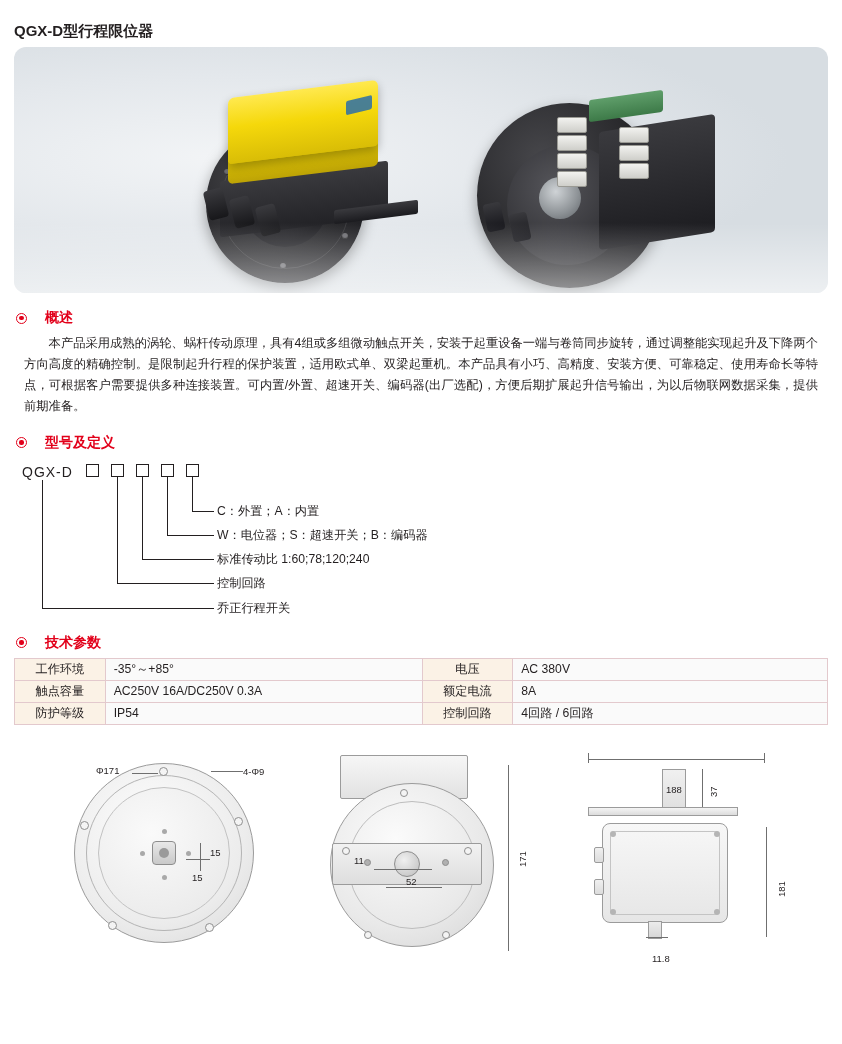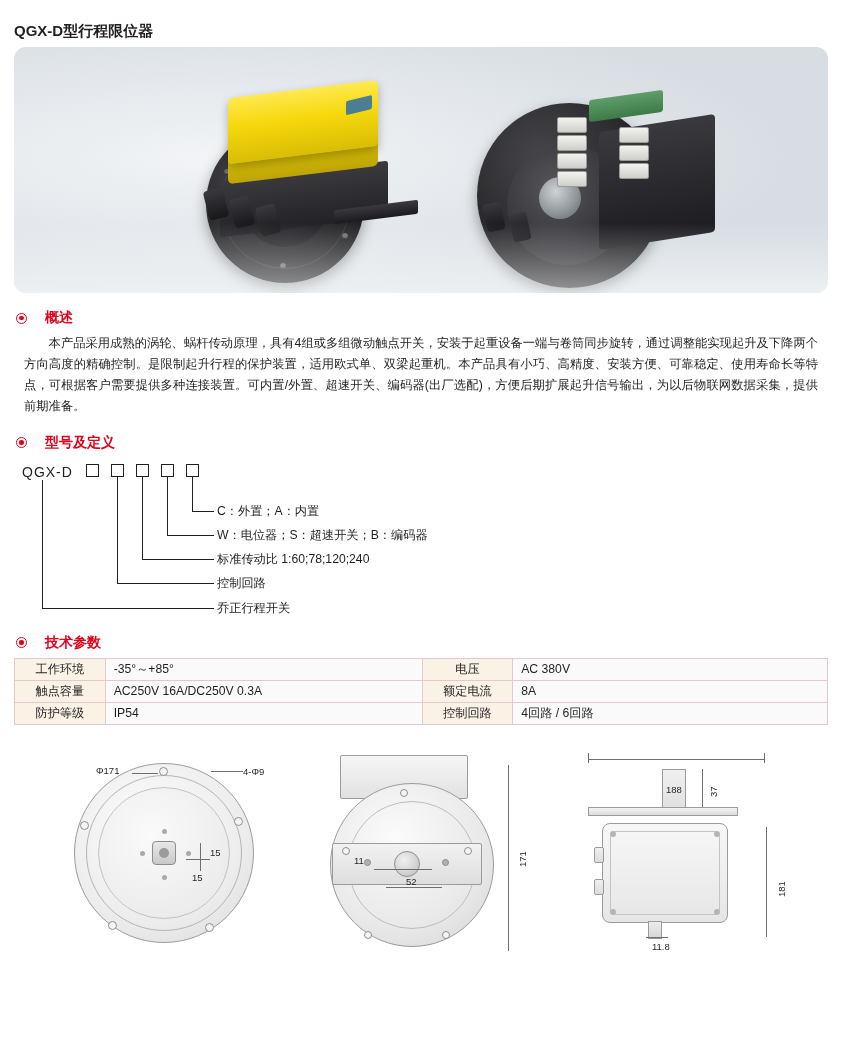--- a/index.html
+++ b/index.html
@@ -463,18 +463,18 @@
       <div class="thin-v" style="left:574px; top:12px; height:10px;"></div>
       <div class="thin-v" style="left:750px; top:12px; height:10px;"></div>
       <div class="dim-txt" style="left:652px; top:18px;margin-top:25px;">188</div>
 
       <div class="thin-v" style="left:752px; top:86px; height:110px;"></div>
       <div class="dim-txt rot" style="left:762px; top:156px;">181</div>
 
       <div class="thin-v" style="left:688px; top:28px; height:38px;"></div>
       <div class="dim-txt rot" style="left:694px; top:56px;">37</div>
 
-      <div class="dim-txt" style="left:638px; top:200px;">11.8</div>
+      <div class="dim-txt" style="left:638px; top:212px;">11.8</div>
       <div class="thin-h" style="left:632px; top:196px; width:22px;"></div>
     </div>
   </div>
 
 </div>
 
 </body></html>

